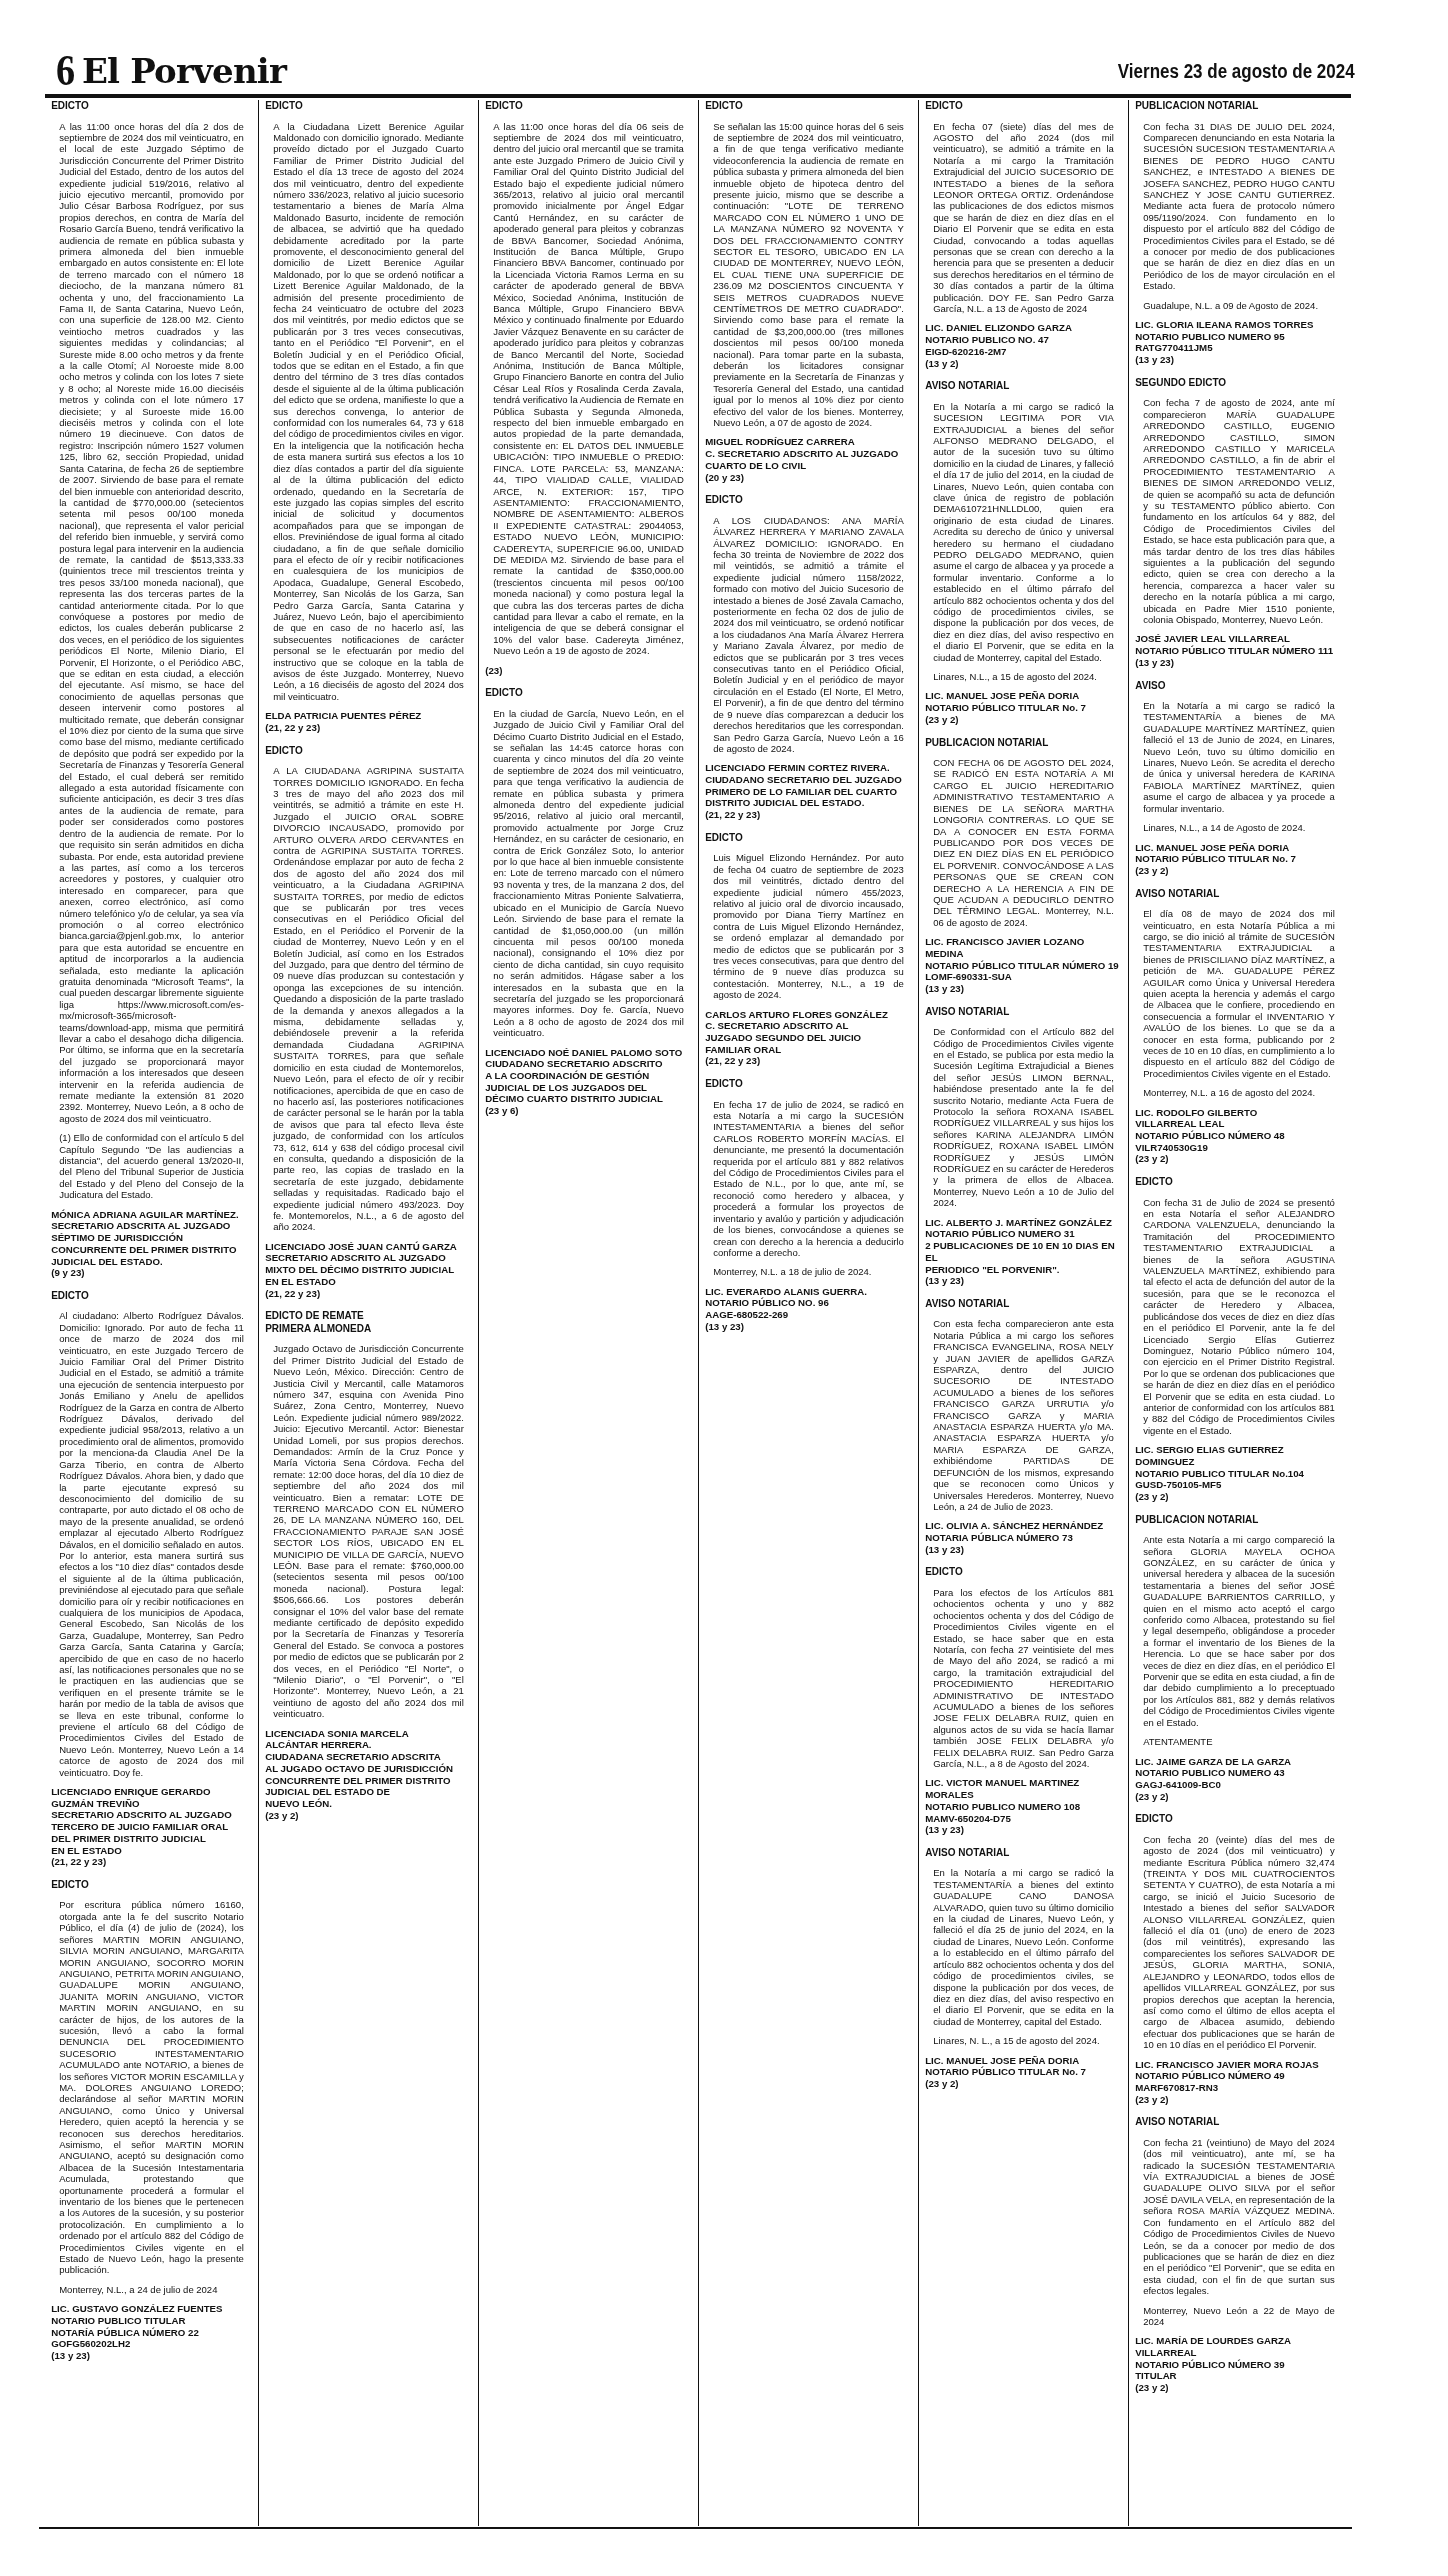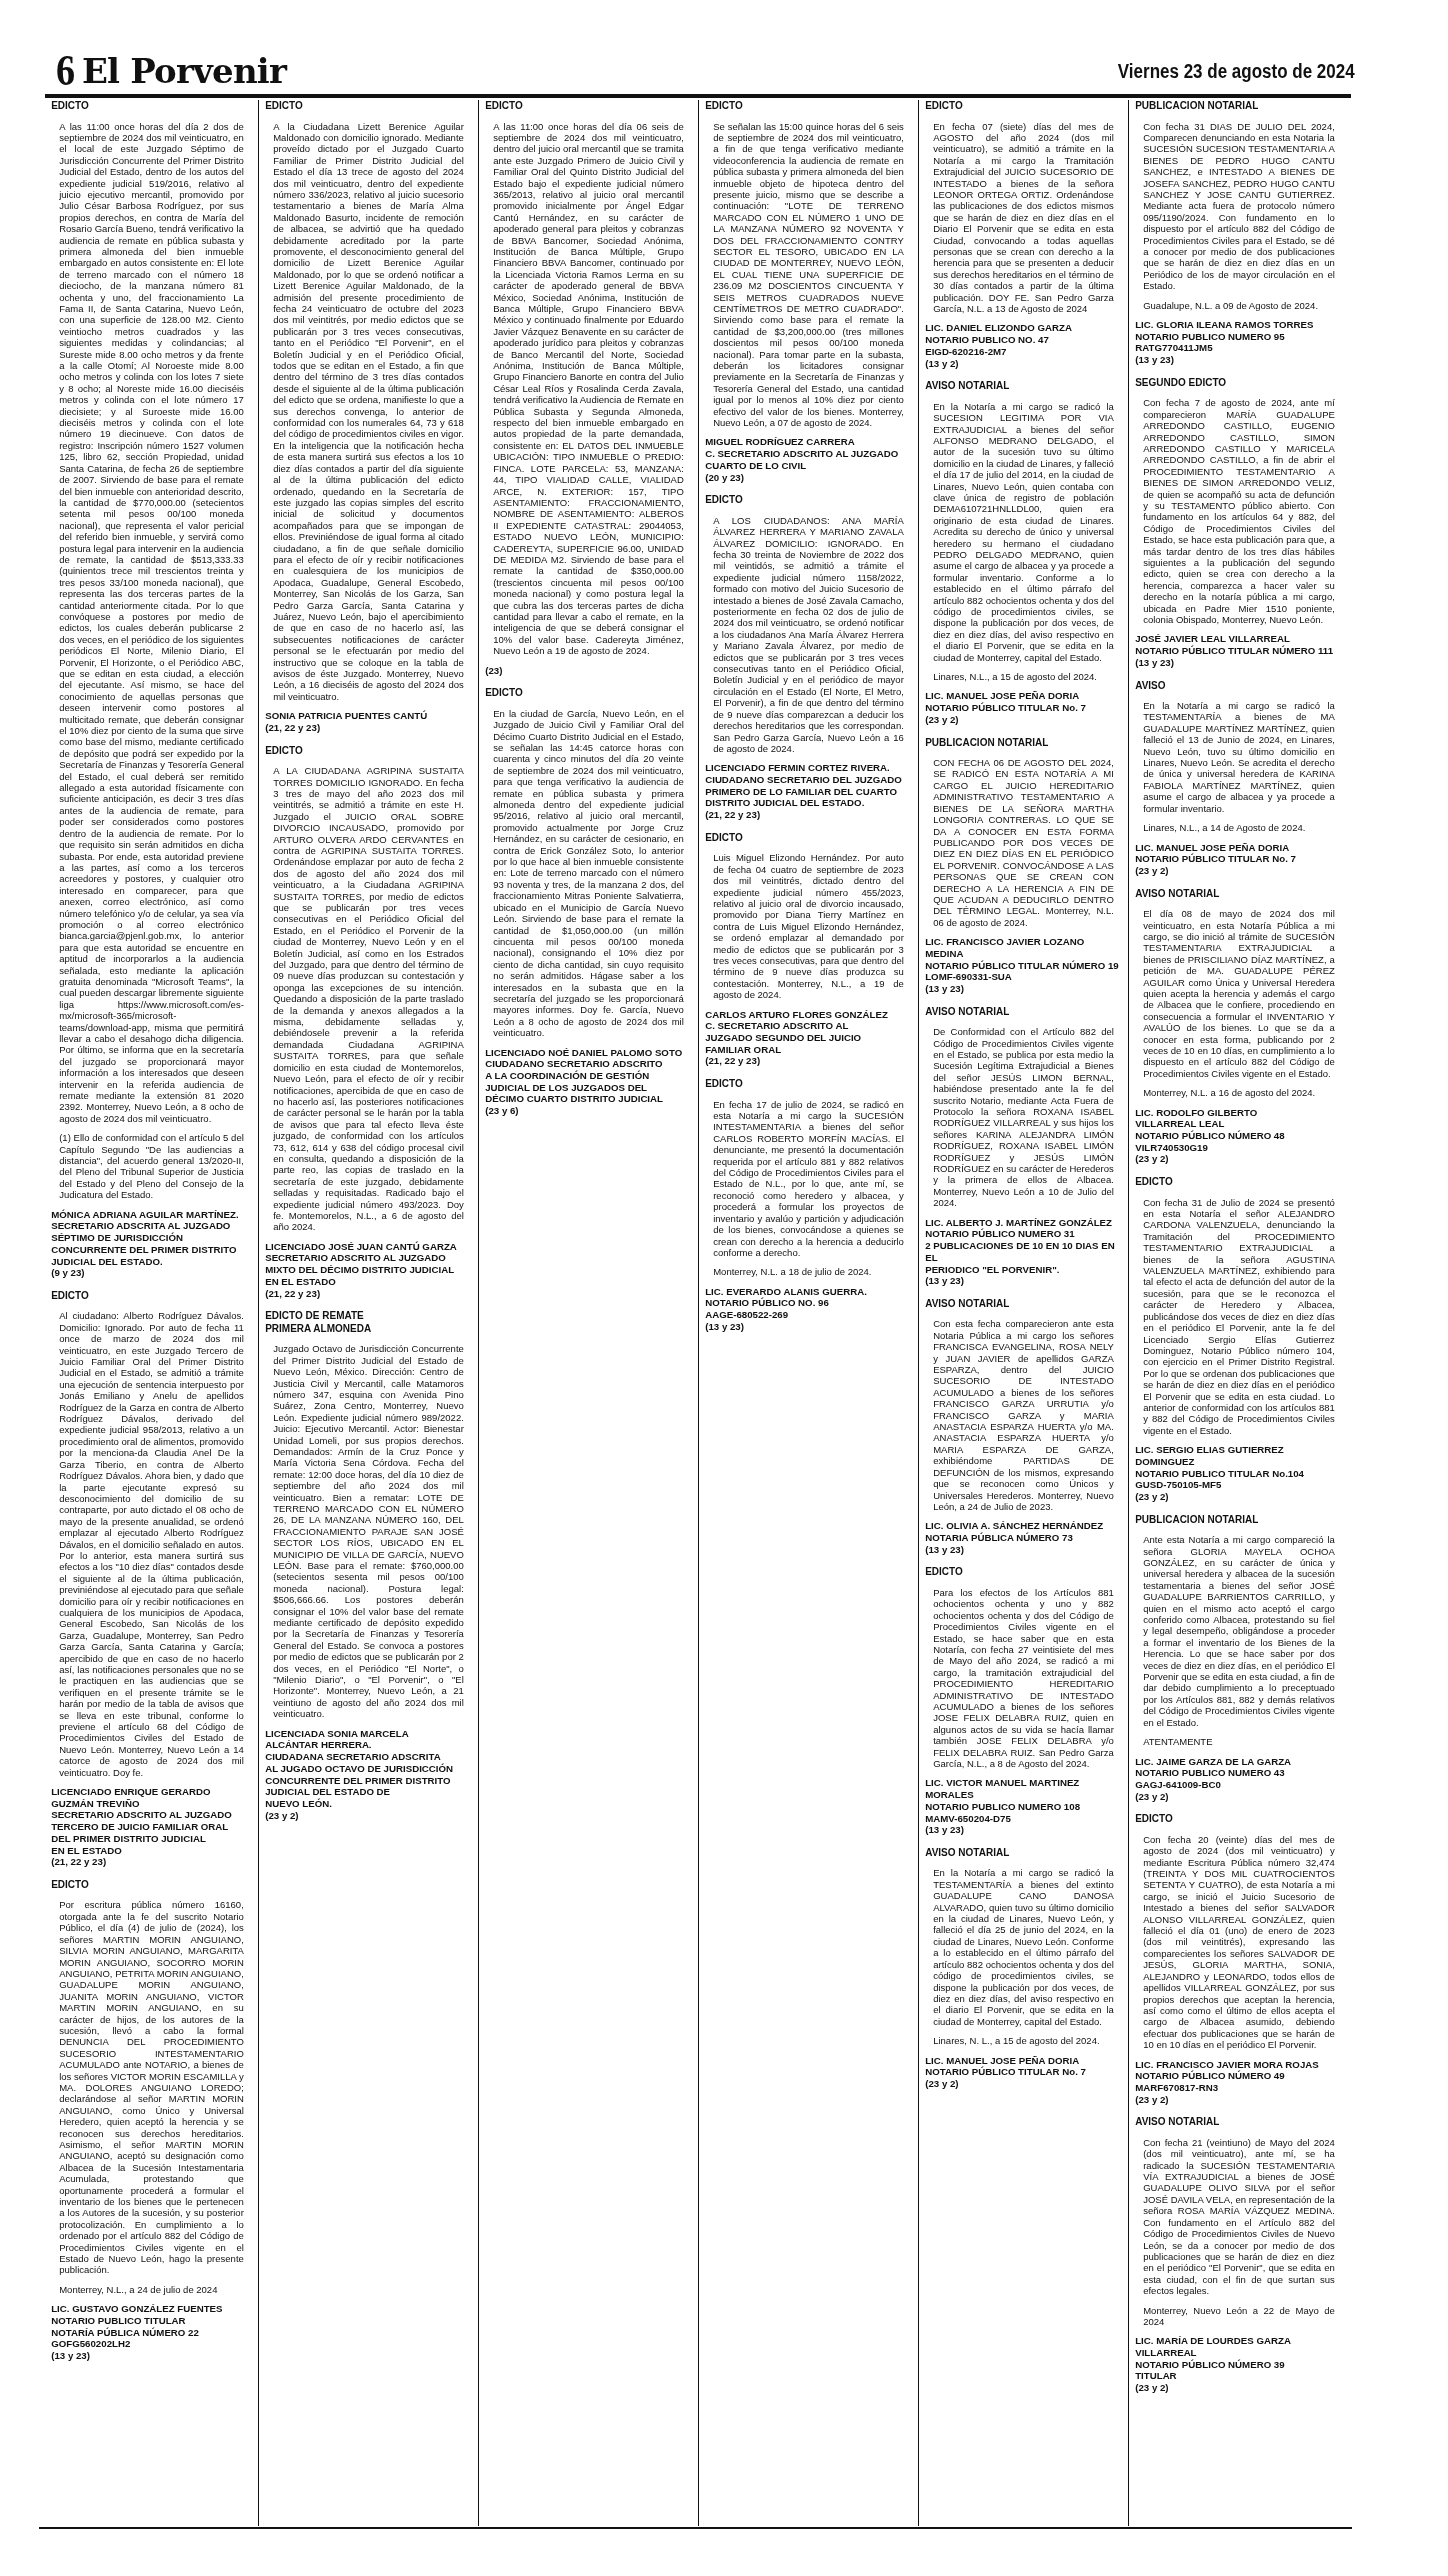--- a/index.html
+++ b/index.html
@@ -61,21 +61,21 @@
 NOTARIO PUBLICO TITULAR
 NOTARÍA PÚBLICA NÚMERO 22
 GOFG560202LH2</div>
         <div class="dates">(13 y 23)</div>
       </div>
     </div>
     <div class="col" style="width: 220px;">
       <div class="notice">
         <h3 style="white-space:pre-line">EDICTO</h3>
         <p>A la Ciudadana Lizett Berenice Aguilar Maldonado con domicilio ignorado. Mediante proveído dictado por el Juzgado Cuarto Familiar de Primer Distrito Judicial del Estado el día 13 trece de agosto del 2024 dos mil veinticuatro, dentro del expediente número 336/2023, relativo al juicio sucesorio testamentario a bienes de María Alma Maldonado Basurto, incidente de remoción de albacea, se advirtió que ha quedado debidamente acreditado por la parte promovente, el desconocimiento general del domicilio de Lizett Berenice Aguilar Maldonado, por lo que se ordenó notificar a Lizett Berenice Aguilar Maldonado, de la admisión del presente procedimiento de fecha 24 veinticuatro de octubre del 2023 dos mil veintitrés, por medio edictos que se publicarán por 3 tres veces consecutivas, tanto en el Periódico "El Porvenir", en el Boletín Judicial y en el Periódico Oficial, todos que se editan en el Estado, a fin que dentro del término de 3 tres días contados desde el siguiente al de la última publicación del edicto que se ordena, manifieste lo que a sus derechos convenga, lo anterior de conformidad con los numerales 64, 73 y 618 del código de procedimientos civiles en vigor. En la inteligencia que la notificación hecha de esta manera surtirá sus efectos a los 10 diez días contados a partir del día siguiente al de la última publicación del edicto ordenado, quedando en la Secretaría de este juzgado las copias simples del escrito inicial de solicitud y documentos acompañados para que se impongan de ellos. Previniéndose de igual forma al citado ciudadano, a fin de que señale domicilio para el efecto de oír y recibir notificaciones en cualesquiera de los municipios de Apodaca, Guadalupe, General Escobedo, Monterrey, San Nicolás de los Garza, San Pedro Garza García, Santa Catarina y Juárez, Nuevo León, bajo el apercibimiento de que en caso de no hacerlo así, las subsecuentes notificaciones de carácter personal se le efectuarán por medio del instructivo que se coloque en la tabla de avisos de éste Juzgado. Monterrey, Nuevo León, a 16 dieciséis de agosto del 2024 dos mil veinticuatro.</p>
-        <div class="sig">SONIA PATRICIA PUENTES CANTÚ</div>
+        <div class="sig">ELDA PATRICIA PUENTES PÉREZ</div>
         <div class="dates">(21, 22 y 23)</div>
       </div>
       <div class="notice">
         <h3 style="white-space:pre-line">EDICTO</h3>
         <p>A LA CIUDADANA AGRIPINA SUSTAITA TORRES DOMICILIO IGNORADO. En fecha 3 tres de mayo del año 2023 dos mil veintitrés, se admitió a trámite en este H. Juzgado el JUICIO ORAL SOBRE DIVORCIO INCAUSADO, promovido por ARTURO OLVERA ARDO CERVANTES en contra de AGRIPINA SUSTAITA TORRES. Ordenándose emplazar por auto de fecha 2 dos de agosto del año 2024 dos mil veinticuatro, a la Ciudadana AGRIPINA SUSTAITA TORRES, por medio de edictos que se publicarán por tres veces consecutivas en el Periódico Oficial del Estado, en el Periódico el Porvenir de la ciudad de Monterrey, Nuevo León y en el Boletín Judicial, así como en los Estrados del Juzgado, para que dentro del término de 09 nueve días produzcan su contestación y oponga las excepciones de su intención. Quedando a disposición de la parte traslado de la demanda y anexos allegados a la misma, debidamente selladas y, debiéndosele prevenir a la referida demandada Ciudadana AGRIPINA SUSTAITA TORRES, para que señale domicilio en esta ciudad de Montemorelos, Nuevo León, para el efecto de oír y recibir notificaciones, apercibida de que en caso de no hacerlo así, las posteriores notificaciones de carácter personal se le harán por la tabla de avisos que para tal efecto lleva éste juzgado, de conformidad con los artículos 73, 612, 614 y 638 del código procesal civil en consulta, quedando a disposición de la parte reo, las copias de traslado en la secretaría de este juzgado, debidamente selladas y requisitadas. Radicado bajo el expediente judicial número 493/2023. Doy fe. Montemorelos, N.L., a 6 de agosto del año 2024.</p>
         <div class="sig">LICENCIADO JOSÉ JUAN CANTÚ GARZA
 SECRETARIO ADSCRITO AL JUZGADO
 MIXTO DEL DÉCIMO DISTRITO JUDICIAL
 EN EL ESTADO</div>
         <div class="dates">(21, 22 y 23)</div>

